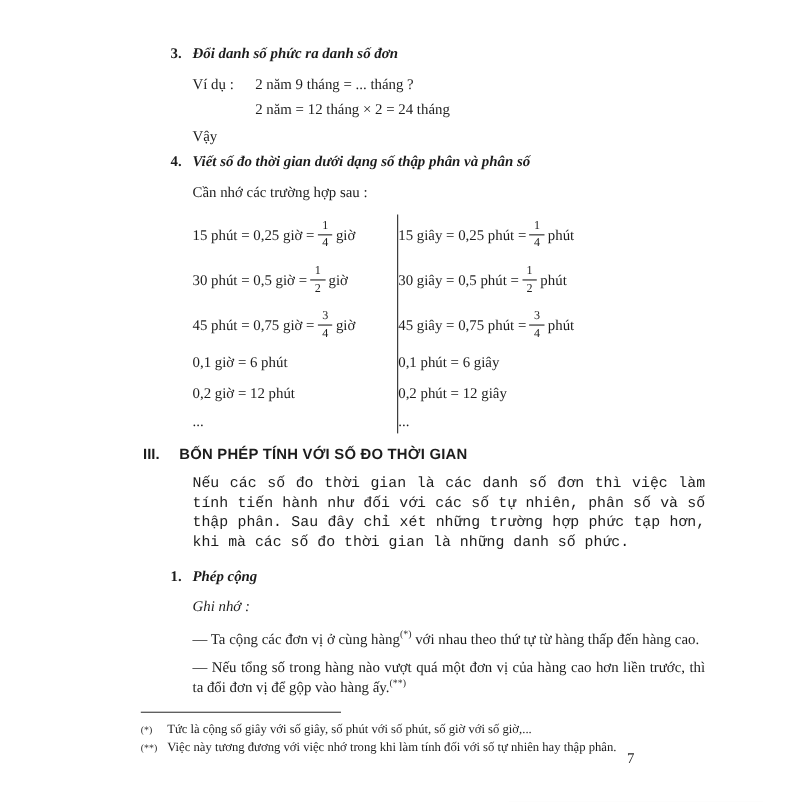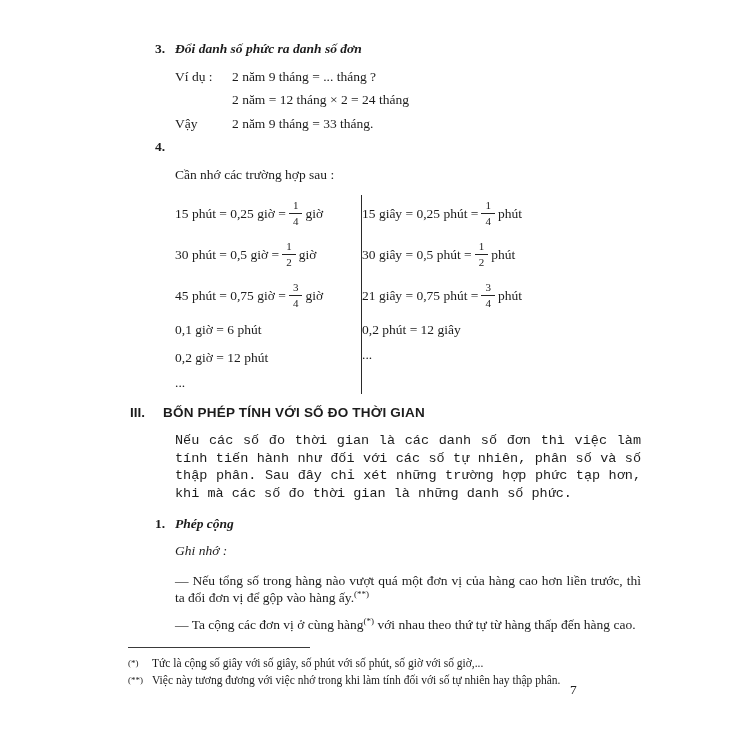--- a/index.html
+++ b/index.html
@@ -74,26 +74,26 @@
     <span class="h-title">Đổi danh số phức ra danh số đơn</span>
   </div>
 
   <div class="ex-row">
     <span class="ex-label">Ví dụ :</span>
     <span>2 năm 9 tháng = ... tháng ?</span>
   </div>
   <div class="ex-indent">2 năm = 12 tháng × 2 = 24 tháng</div>
   <div class="ex-row">
     <span class="ex-label">Vậy</span>
-    <span>2 năm 9 tháng = 33 tháng.</span>
   </div>
 
 
   <div class="h-row">
     <span class="h-num">4.</span>
+    <span class="h-title">Viết số đo thời gian dưới dạng số thập phân và phân số</span>
   </div>
 
   <div class="intro">Cần nhớ các trường hợp sau :</div>
 
   <div class="cases">
     <div class="case-col case-left">
       <div class="case-row tall">
         <span>15 phút = 0,25 giờ =</span>
         <span class="frac">
             <span class="fnum">1</span>
@@ -138,26 +138,29 @@
       </div>
       <div class="case-row tall">
         <span>30 giây = 0,5 phút =</span>
         <span class="frac">
             <span class="fnum">1</span>
             <span class="fden">2</span>
           </span>
         <span>phút</span>
       </div>
       <div class="case-row tall">
-        <span>21 giây = 0,75 phút =</span>
+        <span>45 giây = 0,75 phút =</span>
         <span class="frac">
             <span class="fnum">3</span>
             <span class="fden">4</span>
           </span>
         <span>phút</span>
+      </div>
+      <div class="case-row">
+        <span>0,1 phút = 6 giây</span>
       </div>
       <div class="case-row">
         <span>0,2 phút = 12 giây</span>
       </div>
       <div class="case-row dots">
         <span>...</span>
       </div>
     </div>
   </div>
 
@@ -169,26 +172,26 @@
   <div class="para">Nếu các số đo thời gian là các danh số đơn thì việc làm tính tiến hành như đối với các số tự nhiên, phân số và số thập phân. Sau đây chỉ xét những trường hợp phức tạp hơn, khi mà các số đo thời gian là những danh số phức.</div>
 
   <div class="h-row">
     <span class="h-num">1.</span>
     <span class="h-title">Phép cộng</span>
   </div>
 
   <div class="intro note-label">Ghi nhớ :</div>
 
   <div class="rule">
-    <span>— Nếu tổng số trong hàng nào vượt quá một đơn vị của hàng cao hơn liền trước, thì ta đổi đơn vị để gộp vào hàng ấy.</span><sup class="ref">(**)</sup>
-  </div>
-
-  <div class="rule">
     <span>— Ta cộng các đơn vị ở cùng hàng</span><sup class="ref">(*)</sup>
     <span>với nhau theo thứ tự từ hàng thấp đến hàng cao.</span>
+  </div>
+
+  <div class="rule">
+    <span>— Nếu tổng số trong hàng nào vượt quá một đơn vị của hàng cao hơn liền trước, thì ta đổi đơn vị để gộp vào hàng ấy.</span><sup class="ref">(**)</sup>
   </div>
 
   <div class="fn-rule"></div>
 
   <div class="fn">
     <span class="fn-marker">(*)</span>
     <span class="fn-text">Tức là cộng số giây với số giây, số phút với số phút, số giờ với số giờ,...</span>
   </div>
   <div class="fn">
     <span class="fn-marker">(**)</span>

